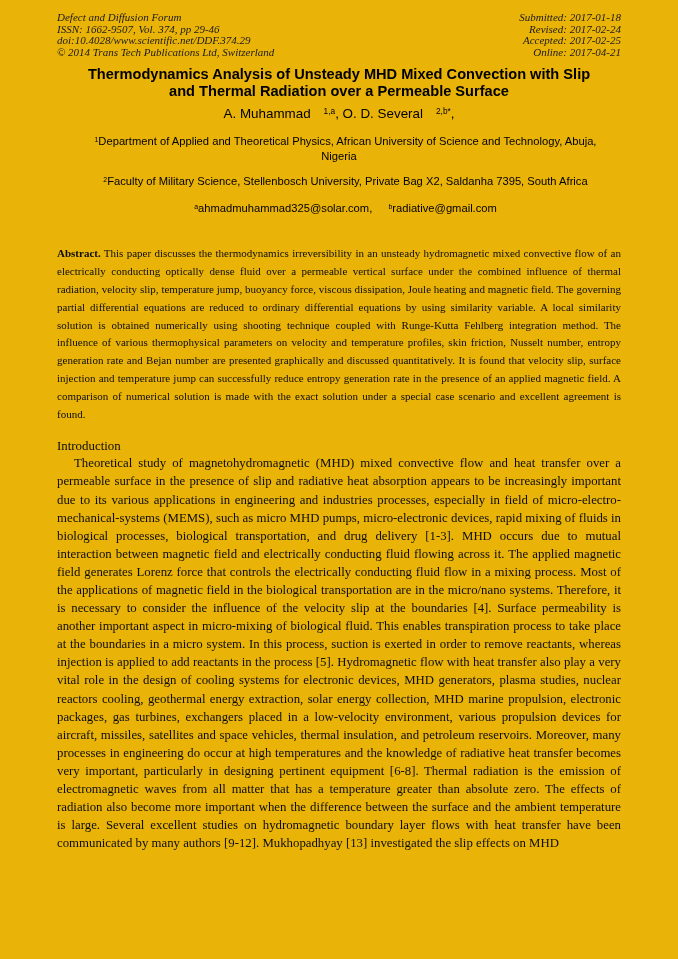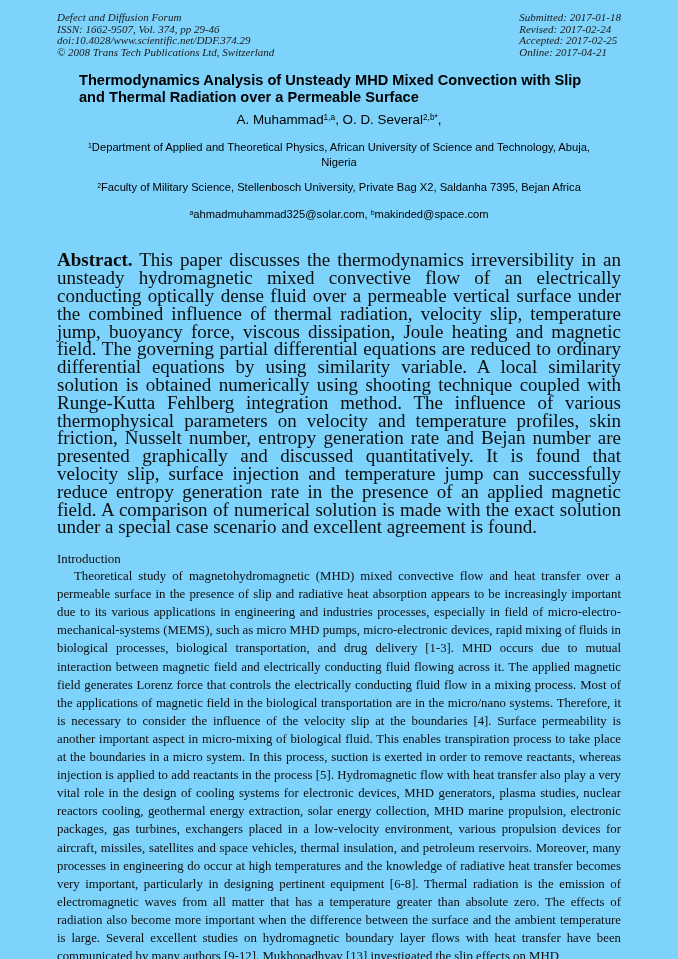--- a/index.html
+++ b/index.html
@@ -9,60 +9,61 @@
     height: 959px;
     margin: 0 auto;
     color: #111111;
     font-family: "Liberation Serif", serif;
     overflow: hidden;
   }
   .page {
     width: 678px;
     height: 959px;
     padding: 12px 57px 0 57px;
-    background: #7dd3fc;
+    background: #eab308;
   }
 
   
   .journal-header {
     display: flex;
     justify-content: space-between;
     font-family: "Liberation Serif", serif;
     font-style: italic;
     font-size: 11px;
     line-height: 11.6px;
     color: #1a1a1a;
   }
   .journal-header .left-col { text-align: left; }
-  .journal-header .right-col { text-align: left; }
+  .journal-header .right-col { text-align: right; }
 
   
   .paper-title {
-    margin: 14px auto 0 auto;
+    margin: 8px auto 0 auto;
     width: 520px;
-    text-align: left;
+    text-align: center;
     font-family: "Liberation Sans", sans-serif;
     font-weight: bold;
     font-size: 14.6px;
     line-height: 16.8px;
     color: #000000;
   }
   .authors-line {
     margin-top: 5px;
     text-align: center;
     font-family: "Liberation Sans", sans-serif;
     font-size: 13.4px;
     line-height: 17px;
     color: #000000;
   }
   sup.small-sup {
     font-size: 0.62em;
     vertical-align: baseline;
     position: relative;
     top: -0.45em;
+    padding-left: 13px;
   }
 
   .affiliation {
     text-align: center;
     font-family: "Liberation Sans", sans-serif;
     font-size: 11.2px;
     line-height: 13.6px;
     color: #000000;
   }
   .affiliation-1 { margin: 11px auto 0 auto; width: 520px; }
@@ -83,21 +84,21 @@
     font-size: 11.3px;
     line-height: 13.8px;
     text-align: justify;
     color: #000000;
   }
   .keywords-block .kw-label { font-weight: bold; }
 
   
   .abstract-block {
     margin-top: 29px;
-    font-size: 19px;
+    font-size: 11px;
     line-height: 17.8px;
     text-align: justify;
     color: #0d0d0d;
   }
   .abstract-block .abs-label { font-weight: bold; }
 
   
   .section-heading {
     margin-top: 15px;
     font-weight: normal;
@@ -116,39 +117,39 @@
 </head>
 <body>
 
 <div class="page">
 
   <div class="journal-header">
     <div class="left-col">
       <div>Defect and Diffusion Forum</div>
       <div>ISSN: 1662-9507, Vol. 374, pp 29-46</div>
       <div>doi:10.4028/www.scientific.net/DDF.374.29</div>
-      <div>© 2008 Trans Tech Publications Ltd, Switzerland</div>
+      <div>© 2014 Trans Tech Publications Ltd, Switzerland</div>
     </div>
     <div class="right-col">
       <div>Submitted: 2017-01-18</div>
       <div>Revised: 2017-02-24</div>
       <div>Accepted: 2017-02-25</div>
       <div>Online: 2017-04-21</div>
     </div>
   </div>
 
   <h1 class="paper-title">Thermodynamics Analysis of Unsteady MHD Mixed Convection with Slip and Thermal Radiation over a Permeable Surface</h1>
 
   <div class="authors-line"><span>A. Muhammad</span><sup class="small-sup">1,a</sup><span>, </span><span>O. D. Several</span><sup class="small-sup">2,b*</sup><span>,</span></div>
 
   <div class="affiliation affiliation-1"><sup class="small-sup">1</sup><span>Department of Applied and Theoretical Physics, African University of Science and Technology, Abuja, Nigeria</span></div>
 
-  <div class="affiliation affiliation-2"><sup class="small-sup">2</sup><span>Faculty of Military Science, Stellenbosch University, Private Bag X2, Saldanha 7395, Bejan Africa</span></div>
+  <div class="affiliation affiliation-2"><sup class="small-sup">2</sup><span>Faculty of Military Science, Stellenbosch University, Private Bag X2, Saldanha 7395, South Africa</span></div>
 
-  <div class="emails-line"><sup class="small-sup">a</sup><span>ahmadmuhammad325@solar.com, </span><sup class="small-sup">b</sup><span>makinded@space.com</span></div>
+  <div class="emails-line"><sup class="small-sup">a</sup><span>ahmadmuhammad325@solar.com, </span><sup class="small-sup">b</sup><span>radiative@gmail.com</span></div>
 
 
   <div class="abstract-block">
     <span class="abs-label">Abstract.</span>
     <span>This paper discusses the thermodynamics irreversibility in an unsteady hydromagnetic mixed convective flow of an electrically conducting optically dense fluid over a permeable vertical surface under the combined influence of thermal radiation, velocity slip, temperature jump, buoyancy force, viscous dissipation, Joule heating and magnetic field. The governing partial differential equations are reduced to ordinary differential equations by using similarity variable. A local similarity solution is obtained numerically using shooting technique coupled with Runge-Kutta Fehlberg integration method. The influence of various thermophysical parameters on velocity and temperature profiles, skin friction, Nusselt number, entropy generation rate and Bejan number are presented graphically and discussed quantitatively. It is found that velocity slip, surface injection and temperature jump can successfully reduce entropy generation rate in the presence of an applied magnetic field. A comparison of numerical solution is made with the exact solution under a special case scenario and excellent agreement is found.</span>
   </div>
 
   <h2 class="section-heading">Introduction</h2>
   <p class="body-paragraph">Theoretical study of magnetohydromagnetic (MHD) mixed convective flow and heat transfer over a permeable surface in the presence of slip and radiative heat absorption appears to be increasingly important due to its various applications in engineering and industries processes, especially in field of micro-electro-mechanical-systems (MEMS), such as micro MHD pumps, micro-electronic devices, rapid mixing of fluids in biological processes, biological transportation, and drug delivery [1-3]. MHD occurs due to mutual interaction between magnetic field and electrically conducting fluid flowing across it. The applied magnetic field generates Lorenz force that controls the electrically conducting fluid flow in a mixing process. Most of the applications of magnetic field in the biological transportation are in the micro/nano systems. Therefore, it is necessary to consider the influence of the velocity slip at the boundaries [4]. Surface permeability is another important aspect in micro-mixing of biological fluid. This enables transpiration process to take place at the boundaries in a micro system. In this process, suction is exerted in order to remove reactants, whereas injection is applied to add reactants in the process [5]. Hydromagnetic flow with heat transfer also play a very vital role in the design of cooling systems for electronic devices, MHD generators, plasma studies, nuclear reactors cooling, geothermal energy extraction, solar energy collection, MHD marine propulsion, electronic packages, gas turbines, exchangers placed in a low-velocity environment, various propulsion devices for aircraft, missiles, satellites and space vehicles, thermal insulation, and petroleum reservoirs. Moreover, many processes in engineering do occur at high temperatures and the knowledge of radiative heat transfer becomes very important, particularly in designing pertinent equipment [6-8]. Thermal radiation is the emission of electromagnetic waves from all matter that has a temperature greater than absolute zero. The effects of radiation also become more important when the difference between the surface and the ambient temperature is large. Several excellent studies on hydromagnetic boundary layer flows with heat transfer have been communicated by many authors [9-12]. Mukhopadhyay [13] investigated the slip effects on MHD</p>
 

